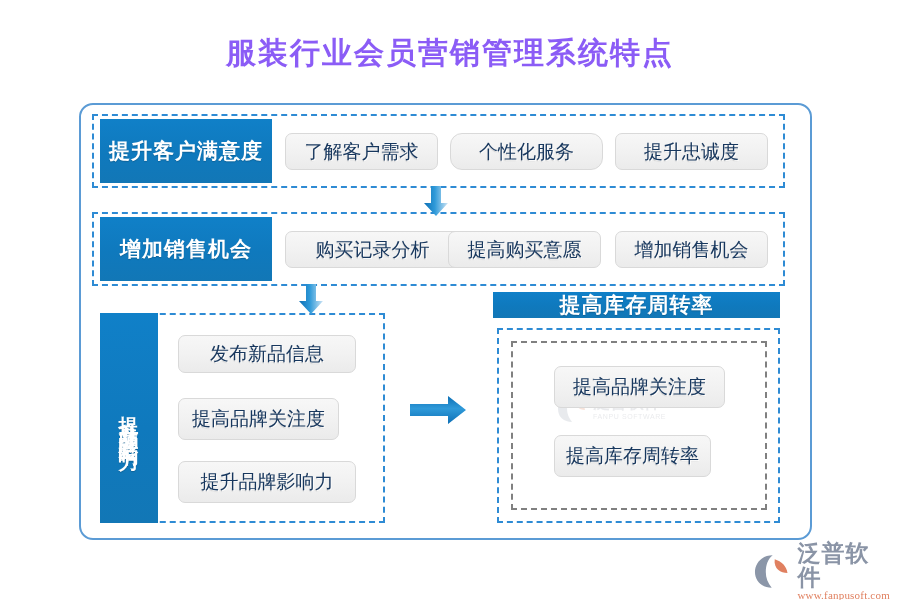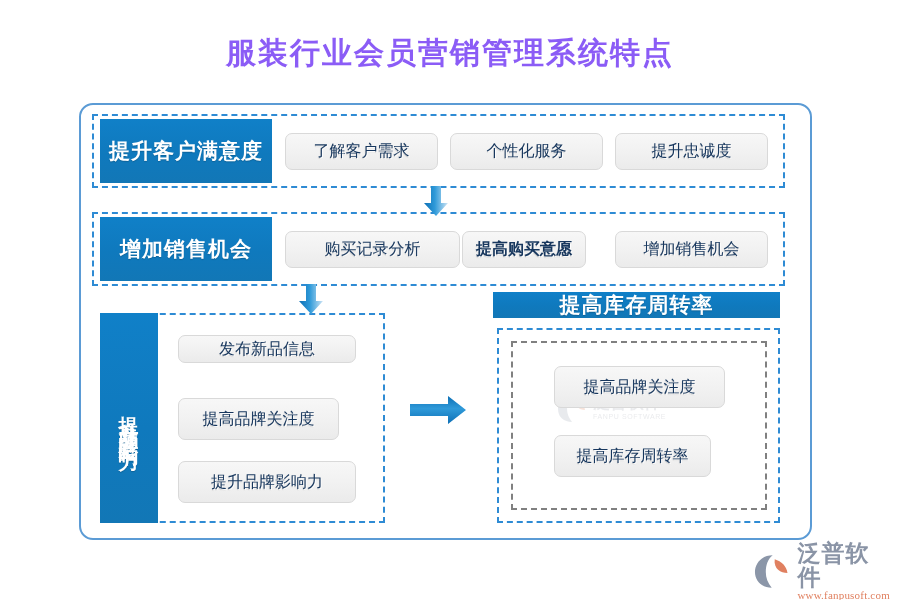--- a/index.html
+++ b/index.html
@@ -77,21 +77,21 @@
   
   .pill {
     position: absolute;
     background: linear-gradient(180deg, #f7f7f7 0%, #f1f1f1 55%, #ebebeb 100%);
     border: 1px solid #d9d9d9;
     border-radius: 7px;
     box-sizing: border-box;
     display: flex;
     align-items: center;
     justify-content: center;
-    font-size: 16px;
+    font-size: 19px;
     color: #17375e;
     font-weight: normal;
     text-shadow: 1px 1px 0 rgba(255,255,255,.9), 0 1px 1px rgba(60,60,60,.30);
     font-family: "Liberation Serif", "DejaVu Serif", serif;
     z-index: 3;
   }
 
   
   .arrow-down {
     position: absolute;
@@ -183,62 +183,62 @@
 
 <div class="page-title">服装行业会员营销管理系统特点</div>
 
 <div class="outer-frame"></div>
 
 <div class="dashed-row" style="left:92px; top:114px; width:693px; height:74px;"></div>
 
 <div class="blue-head h-row" style="left:100px; top:119px; width:172px; height:64px;">提升客户满意度</div>
 
 <div class="pill" style="left:285px; top:133px; width:153px; height:37px;">了解客户需求</div>
-<div class="pill" style="left:450px; top:133px; width:153px; height:37px;">个性化服务</div>
+<div class="pill" style="left:450px; top:133px; width:153px; height:37px;border-radius:12px;">个性化服务</div>
 <div class="pill" style="left:615px; top:133px; width:153px; height:37px;">提升忠诚度</div>
 
 <div class="arrow-down" style="left:423px; top:186px;">
   <svg width="26" height="30" viewBox="0 0 26 30">
     <defs>
       <linearGradient id="gd1" x1="0" y1="0" x2="1" y2="0">
         <stop offset="0%" stop-color="#0d6fb5"></stop>
         <stop offset="45%" stop-color="#2f9ad9"></stop>
         <stop offset="100%" stop-color="#cde4f5"></stop>
       </linearGradient>
     </defs>
     <polygon points="8,0 18,0 18,17 25,17 13,30 1,17 8,17" fill="url(#gd1)"></polygon>
   </svg>
 </div>
 
 <div class="dashed-row" style="left:92px; top:212px; width:693px; height:74px;"></div>
 
 <div class="blue-head h-row" style="left:100px; top:217px; width:172px; height:64px;">增加销售机会</div>
 
 <div class="pill" style="left:285px; top:231px; width:175px; height:37px;">购买记录分析</div>
-<div class="pill" style="left:462px; top:231px; width:124px; height:37px;font-weight:bold;">提高购买意愿</div>
+<div class="pill" style="left:448px; top:231px; width:153px; height:37px;">提高购买意愿</div>
 <div class="pill" style="left:615px; top:231px; width:153px; height:37px;">增加销售机会</div>
 
 <div class="arrow-down" style="left:298px; top:284px;">
   <svg width="26" height="30" viewBox="0 0 26 30">
     <defs>
       <linearGradient id="gd2" x1="0" y1="0" x2="1" y2="0">
         <stop offset="0%" stop-color="#0d6fb5"></stop>
         <stop offset="45%" stop-color="#2f9ad9"></stop>
         <stop offset="100%" stop-color="#cde4f5"></stop>
       </linearGradient>
     </defs>
     <polygon points="8,0 18,0 18,17 25,17 13,30 1,17 8,17" fill="url(#gd2)"></polygon>
   </svg>
 </div>
 
 <div class="dashed-row" style="left:100px; top:313px; width:285px; height:210px;"></div>
 
 <div class="blue-head vertical" style="left:100px; top:313px; width:58px; height:210px;">提升品牌影响力</div>
 
-<div class="pill" style="left:178px; top:335px; width:178px; height:28px;">发布新品信息</div>
+<div class="pill" style="left:178px; top:335px; width:178px; height:38px;">发布新品信息</div>
 <div class="pill" style="left:178px; top:398px; width:161px; height:42px;">提高品牌关注度</div>
 <div class="pill" style="left:178px; top:461px; width:178px; height:42px;">提升品牌影响力</div>
 
 <div class="arrow-right" style="left:410px; top:395px;">
   <svg width="56" height="30" viewBox="0 0 56 30">
     <defs>
       <linearGradient id="gr1" x1="0" y1="0" x2="0" y2="1">
         <stop offset="0%" stop-color="#0d6fb5"></stop>
         <stop offset="45%" stop-color="#2f9ad9"></stop>
         <stop offset="100%" stop-color="#0d6fb5"></stop>

